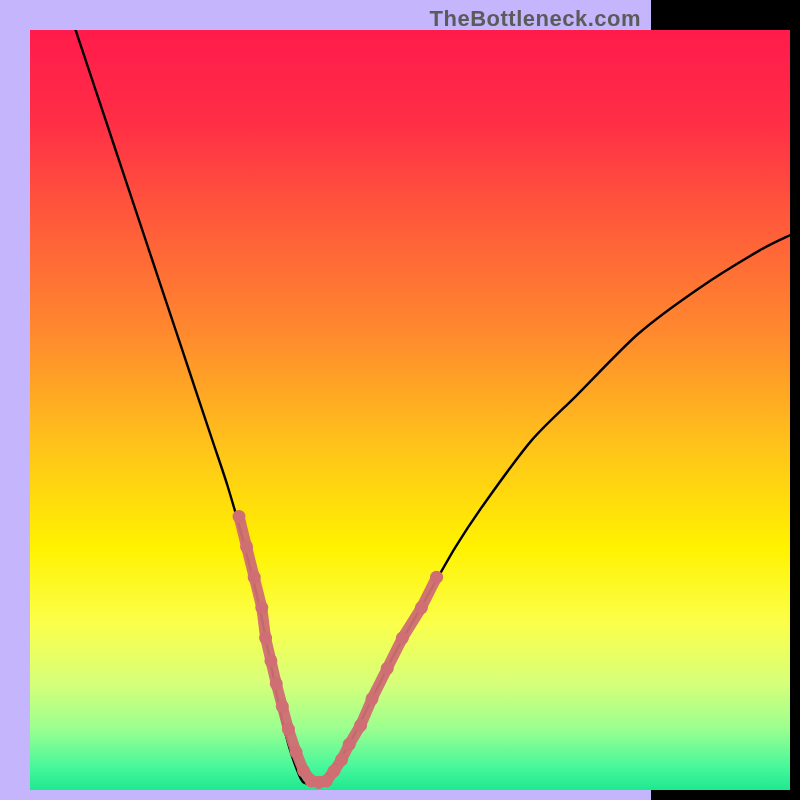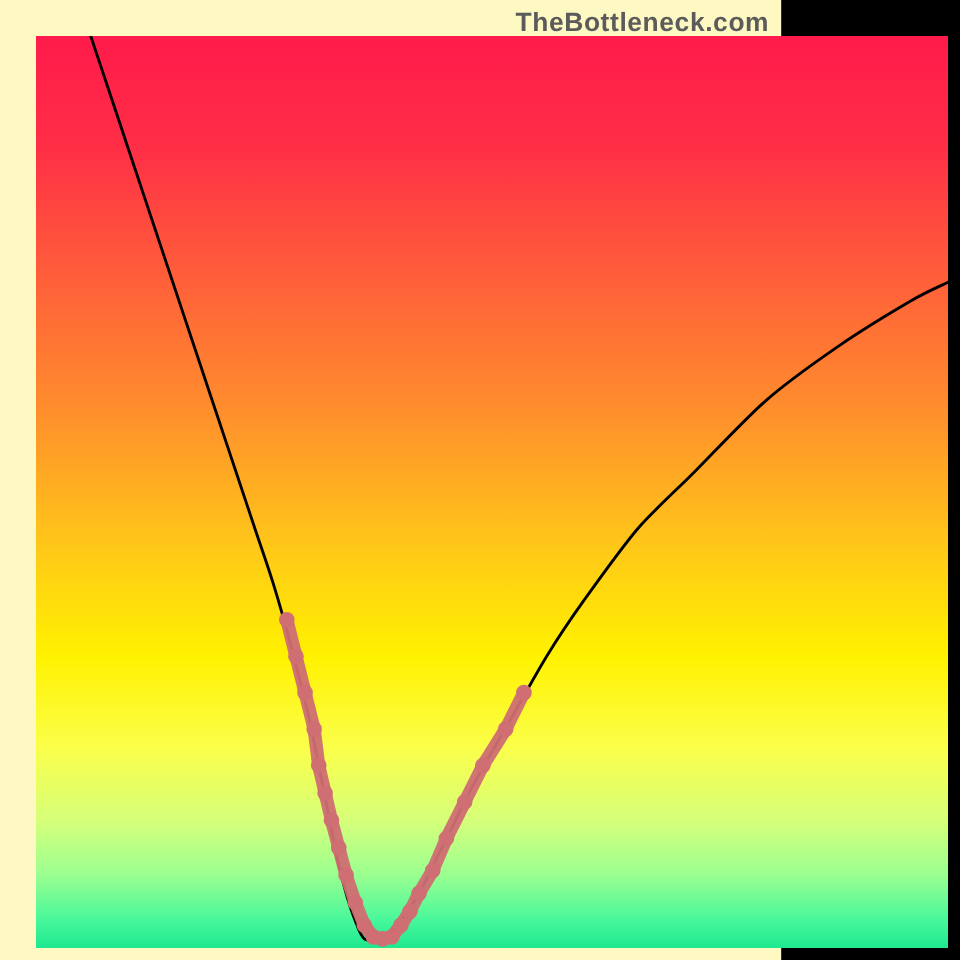--- a/index.html
+++ b/index.html
@@ -8,21 +8,21 @@
     width: 800px;
     height: 800px;
     background: #000;
     font-family: Arial, Helvetica, sans-serif;
     overflow: hidden;
   }
   .canvas {
     position: relative;
     width: 651px;
     height: 800px;
-    background: #fef9c3;
+    background: #c4b5fd;
   }
   .watermark {
     position: absolute;
     top: 6px;
     right: 10px;
     font-size: 22px;
     font-weight: 600;
     color: #5b5b5b;
     letter-spacing: 0.5px;
     z-index: 50;

